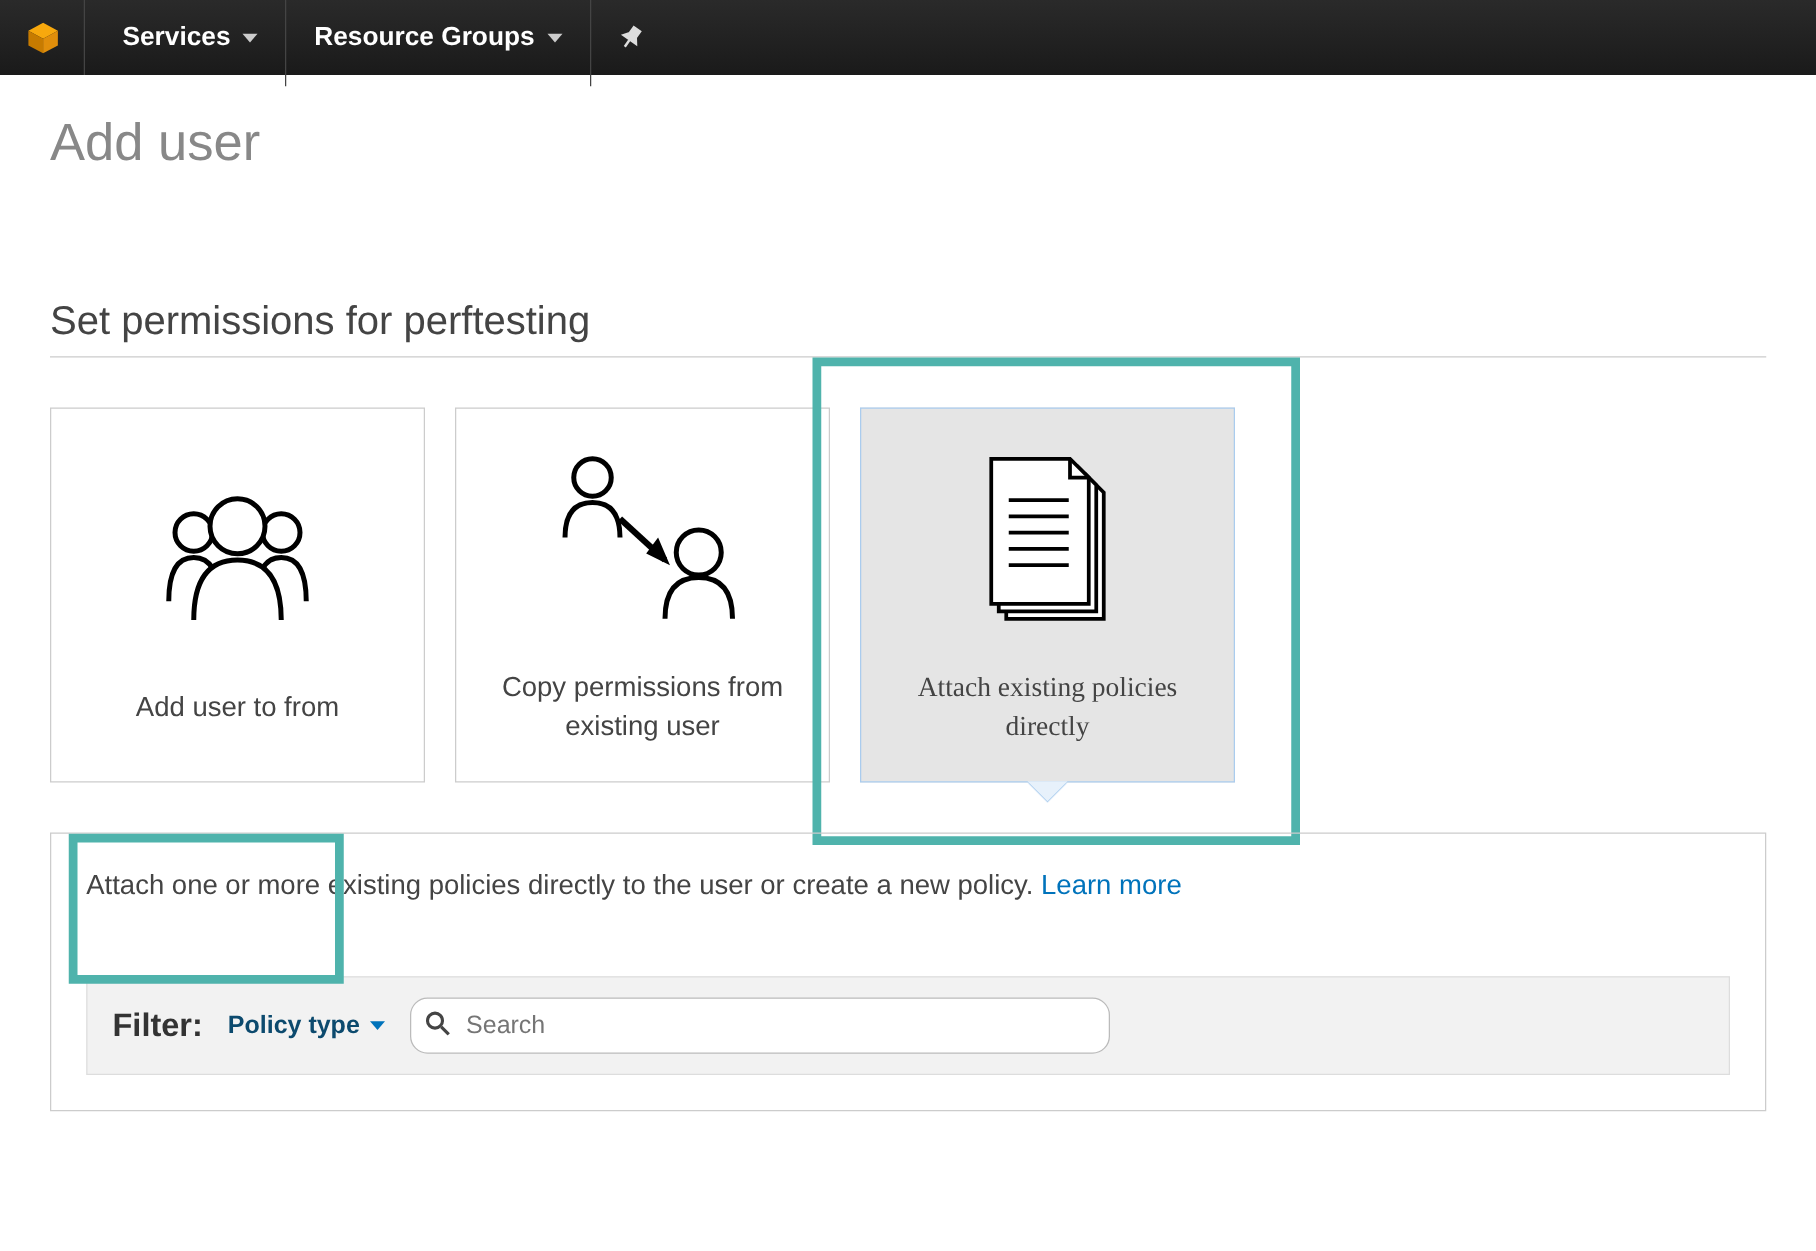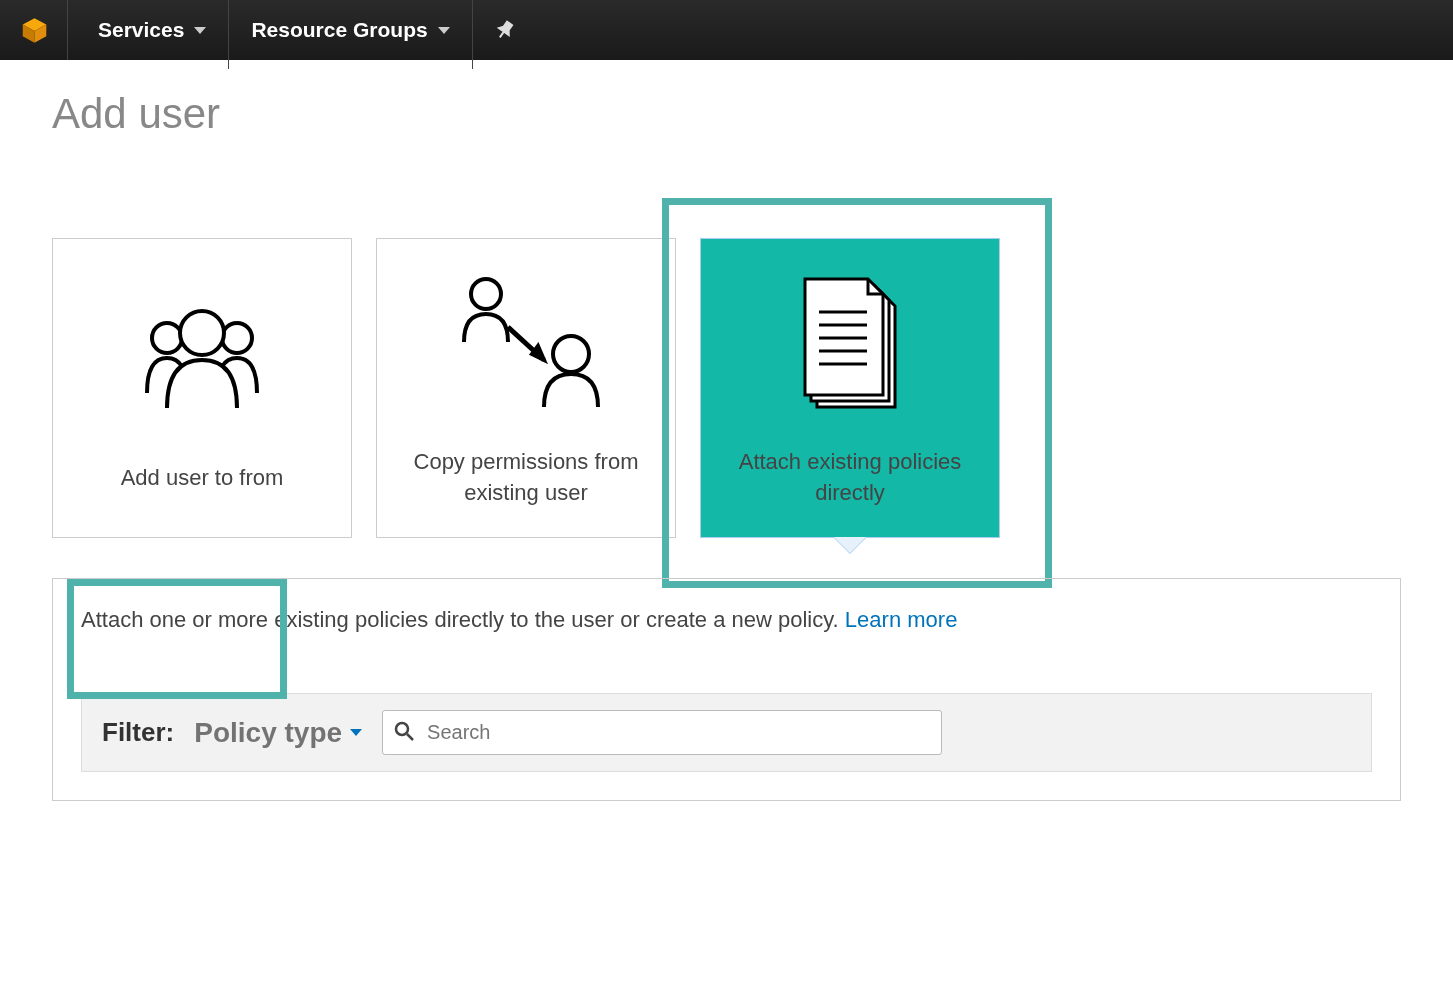--- a/index.html
+++ b/index.html
@@ -42,21 +42,21 @@
       border-right: 6px solid transparent;
       border-top: 7px solid #ccc;
     }
     .pin-area {
       padding: 0 22px;
       display: flex;
       align-items: center;
       height: 60px;
     }
     
-    .page-content { padding: 30px 52px; }
+    .page-content { padding: 30px 40px; }
     .page-title {
       font-size: 42px;
       font-weight: 400;
       color: #888;
       margin-bottom: 100px;
     }
     .section-title {
       font-size: 32px;
       font-weight: 400;
       color: #444;
@@ -78,22 +78,23 @@
       background: #fff;
       display: flex;
       flex-direction: column;
       align-items: center;
       justify-content: center;
       gap: 30px;
       cursor: pointer;
       position: relative;
     }
     .option-card.selected {
-      background: #14b8a6;
+      background: #e5e5e5;
       border-color: #aaccee;
+      font-family: Liberation Serif, serif;
     }
     .option-card.selected::after {
       content: "";
       position: absolute;
       bottom: -16px;
       left: 50%;
       transform: translateX(-50%);
       width: 0; height: 0;
       border-left: 16px solid transparent;
       border-right: 16px solid transparent;
@@ -165,23 +166,23 @@
     .filter-bar {
       background: #f2f2f2;
       border: 1px solid #ddd;
       padding: 16px 20px;
       display: flex;
       align-items: center;
       gap: 20px;
     }
     .filter-label { font-size: 26px; font-weight: 600; color: #333; }
     .filter-type {
-      font-size: 28px;
+      font-size: 20px;
       font-weight: 600;
-      color: #737373;
+      color: #0c4a6e;
       display: flex;
       align-items: center;
       gap: 8px;
       cursor: pointer;
     }
     .filter-caret {
       width: 0; height: 0;
       border-left: 6px solid transparent;
       border-right: 6px solid transparent;
       border-top: 7px solid #0073bb;
@@ -189,21 +190,21 @@
     .search-wrap {
       flex: 1;
       position: relative;
       max-width: 560px;
     }
     .search-input {
       width: 100%;
       padding: 10px 14px 10px 44px;
       font-size: 20px;
       border: 1px solid #bbb;
-      border-radius: 3px;
+      border-radius: 14px;
       background: #fff;
     }
     .search-icon-pos {
       position: absolute;
       left: 12px;
       top: 50%;
       transform: translateY(-50%);
     }
   </style>
 </head>
@@ -227,20 +228,21 @@
   </div>
   <div class="pin-area">
     <svg width="20" height="20" viewBox="0 0 20 20">
       <path d="M7 2 L13 2 L13 8 L16 12 L4 12 L7 8 Z M10 12 L10 19" stroke="#ddd" stroke-width="2" fill="#ddd" transform="rotate(35 10 10)"></path>
     </svg>
   </div>
 </div>
 
 <div class="page-content">
   <h1 class="page-title">Add user</h1>
+  <h2 class="section-title">Set permissions for perftesting</h2>
 
   <div class="option-cards">
 
     <div class="option-card">
       <div class="icon-area">
         <svg width="160" height="120" viewBox="0 0 160 120">
           <g stroke="#000" stroke-width="4" fill="none">
             <circle cx="45" cy="40" r="15"></circle>
               <path d="M25 95 Q25 60 45 60 Q65 60 65 95"></path>
             <circle cx="115" cy="40" r="15"></circle>

